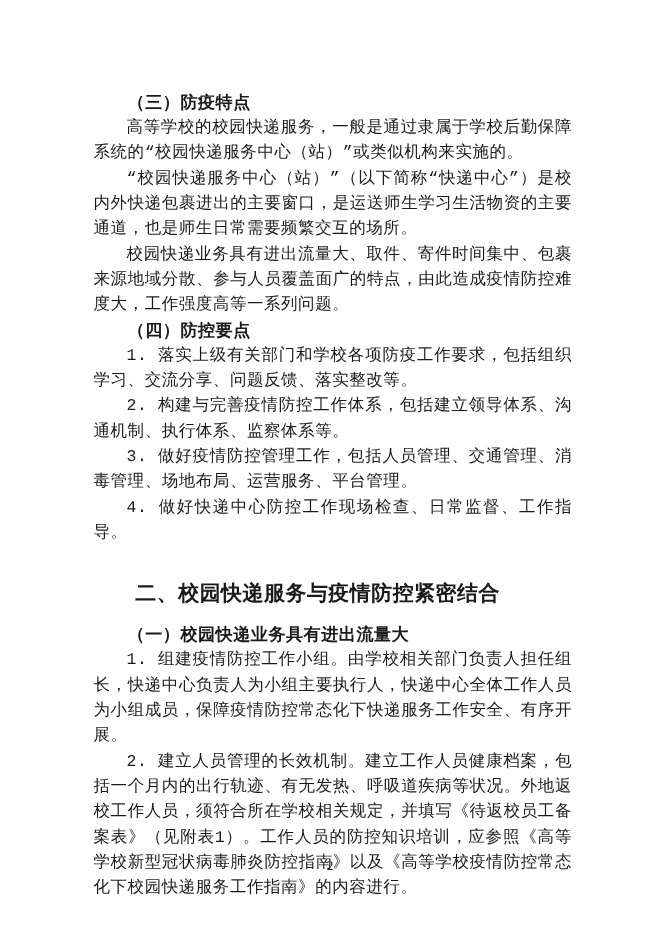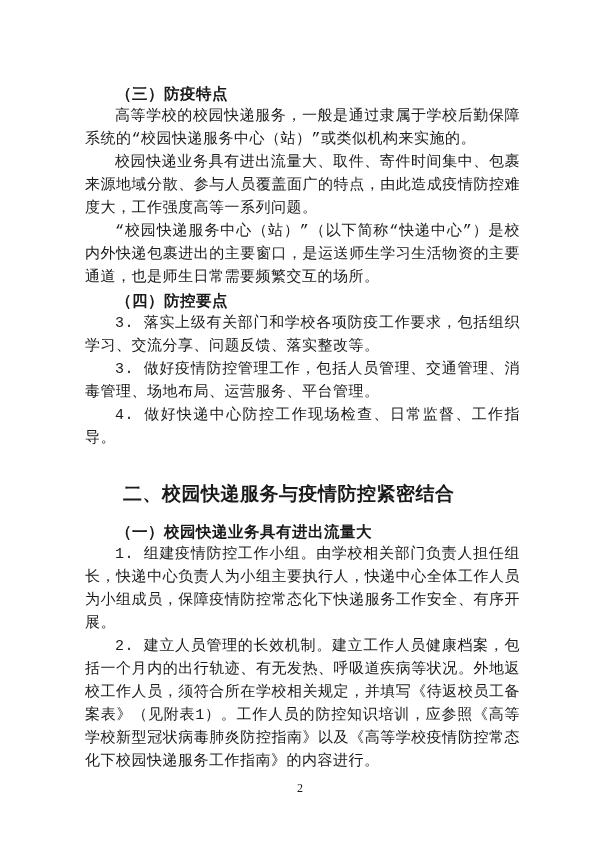--- a/index.html
+++ b/index.html
@@ -64,24 +64,25 @@
     font-family: "Liberation Serif", "DejaVu Serif", serif;
   }
 </style>
 </head>
 <body>
 
 <div class="page">
   <div class="doc-body" id="doc-body">
       <h3 class="blk-heading-sub">（三）防疫特点</h3>
       <p class="blk-para">高等学校的校园快递服务，一般是通过隶属于学校后勤保障系统的“校园快递服务中心（站）”或类似机构来实施的。</p>
+      <p class="blk-para">“校园快递服务中心（站）”（以下简称“快递中心”）是校内外快递包裹进出的主要窗口，是运送师生学习生活物资的主要通道，也是师生日常需要频繁交互的场所。</p>
       <p class="blk-para">校园快递业务具有进出流量大、取件、寄件时间集中、包裹来源地域分散、参与人员覆盖面广的特点，由此造成疫情防控难度大，工作强度高等一系列问题。</p>
-      <p class="blk-para">“校园快递服务中心（站）”（以下简称“快递中心”）是校内外快递包裹进出的主要窗口，是运送师生学习生活物资的主要通道，也是师生日常需要频繁交互的场所。</p>
       <h3 class="blk-heading-sub">（四）防控要点</h3>
-      <p class="blk-para">3. 落实上级有关部门和学校各项防疫工作要求，包括组织学习、交流分享、问题反馈、落实整改等。</p>
+      <p class="blk-para">1. 落实上级有关部门和学校各项防疫工作要求，包括组织学习、交流分享、问题反馈、落实整改等。</p>
+      <p class="blk-para">2. 构建与完善疫情防控工作体系，包括建立领导体系、沟通机制、执行体系、监察体系等。</p>
       <p class="blk-para">3. 做好疫情防控管理工作，包括人员管理、交通管理、消毒管理、场地布局、运营服务、平台管理。</p>
       <p class="blk-para">4. 做好快递中心防控工作现场检查、日常监督、工作指导。</p>
       <h3 class="blk-heading-main">二、校园快递服务与疫情防控紧密结合</h3>
       <h3 class="blk-heading-sub">（一）校园快递业务具有进出流量大</h3>
       <p class="blk-para">1. 组建疫情防控工作小组。由学校相关部门负责人担任组长，快递中心负责人为小组主要执行人，快递中心全体工作人员为小组成员，保障疫情防控常态化下快递服务工作安全、有序开展。</p>
       <p class="blk-para">2. 建立人员管理的长效机制。建立工作人员健康档案，包括一个月内的出行轨迹、有无发热、呼吸道疾病等状况。外地返校工作人员，须符合所在学校相关规定，并填写《待返校员工备案表》（见附表1）。工作人员的防控知识培训，应参照《高等学校新型冠状病毒肺炎防控指南》以及《高等学校疫情防控常态化下校园快递服务工作指南》的内容进行。</p>
     </div>
   <div class="page-footer">
     <span class="page-number">2</span>
   </div>

